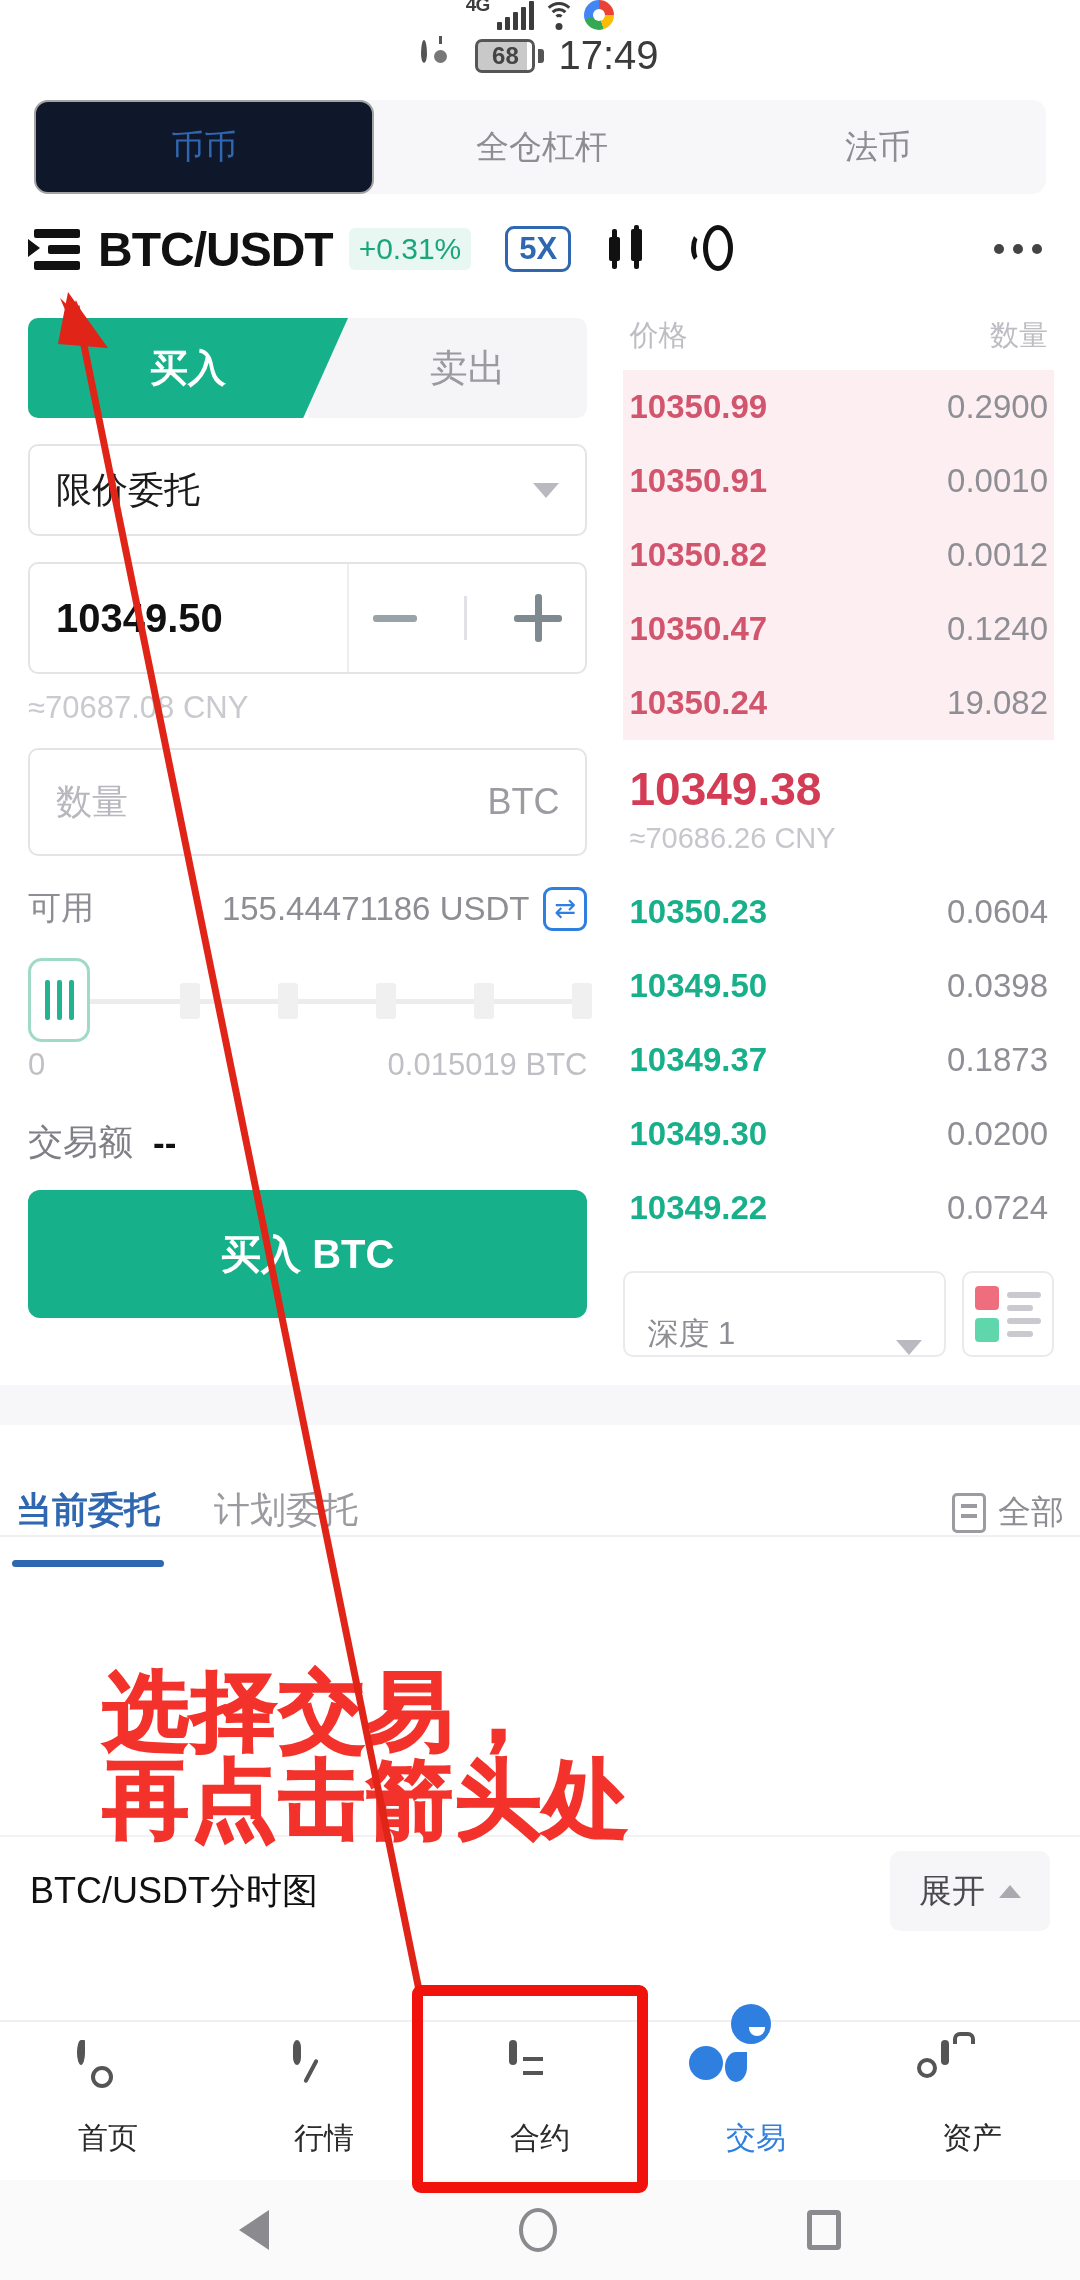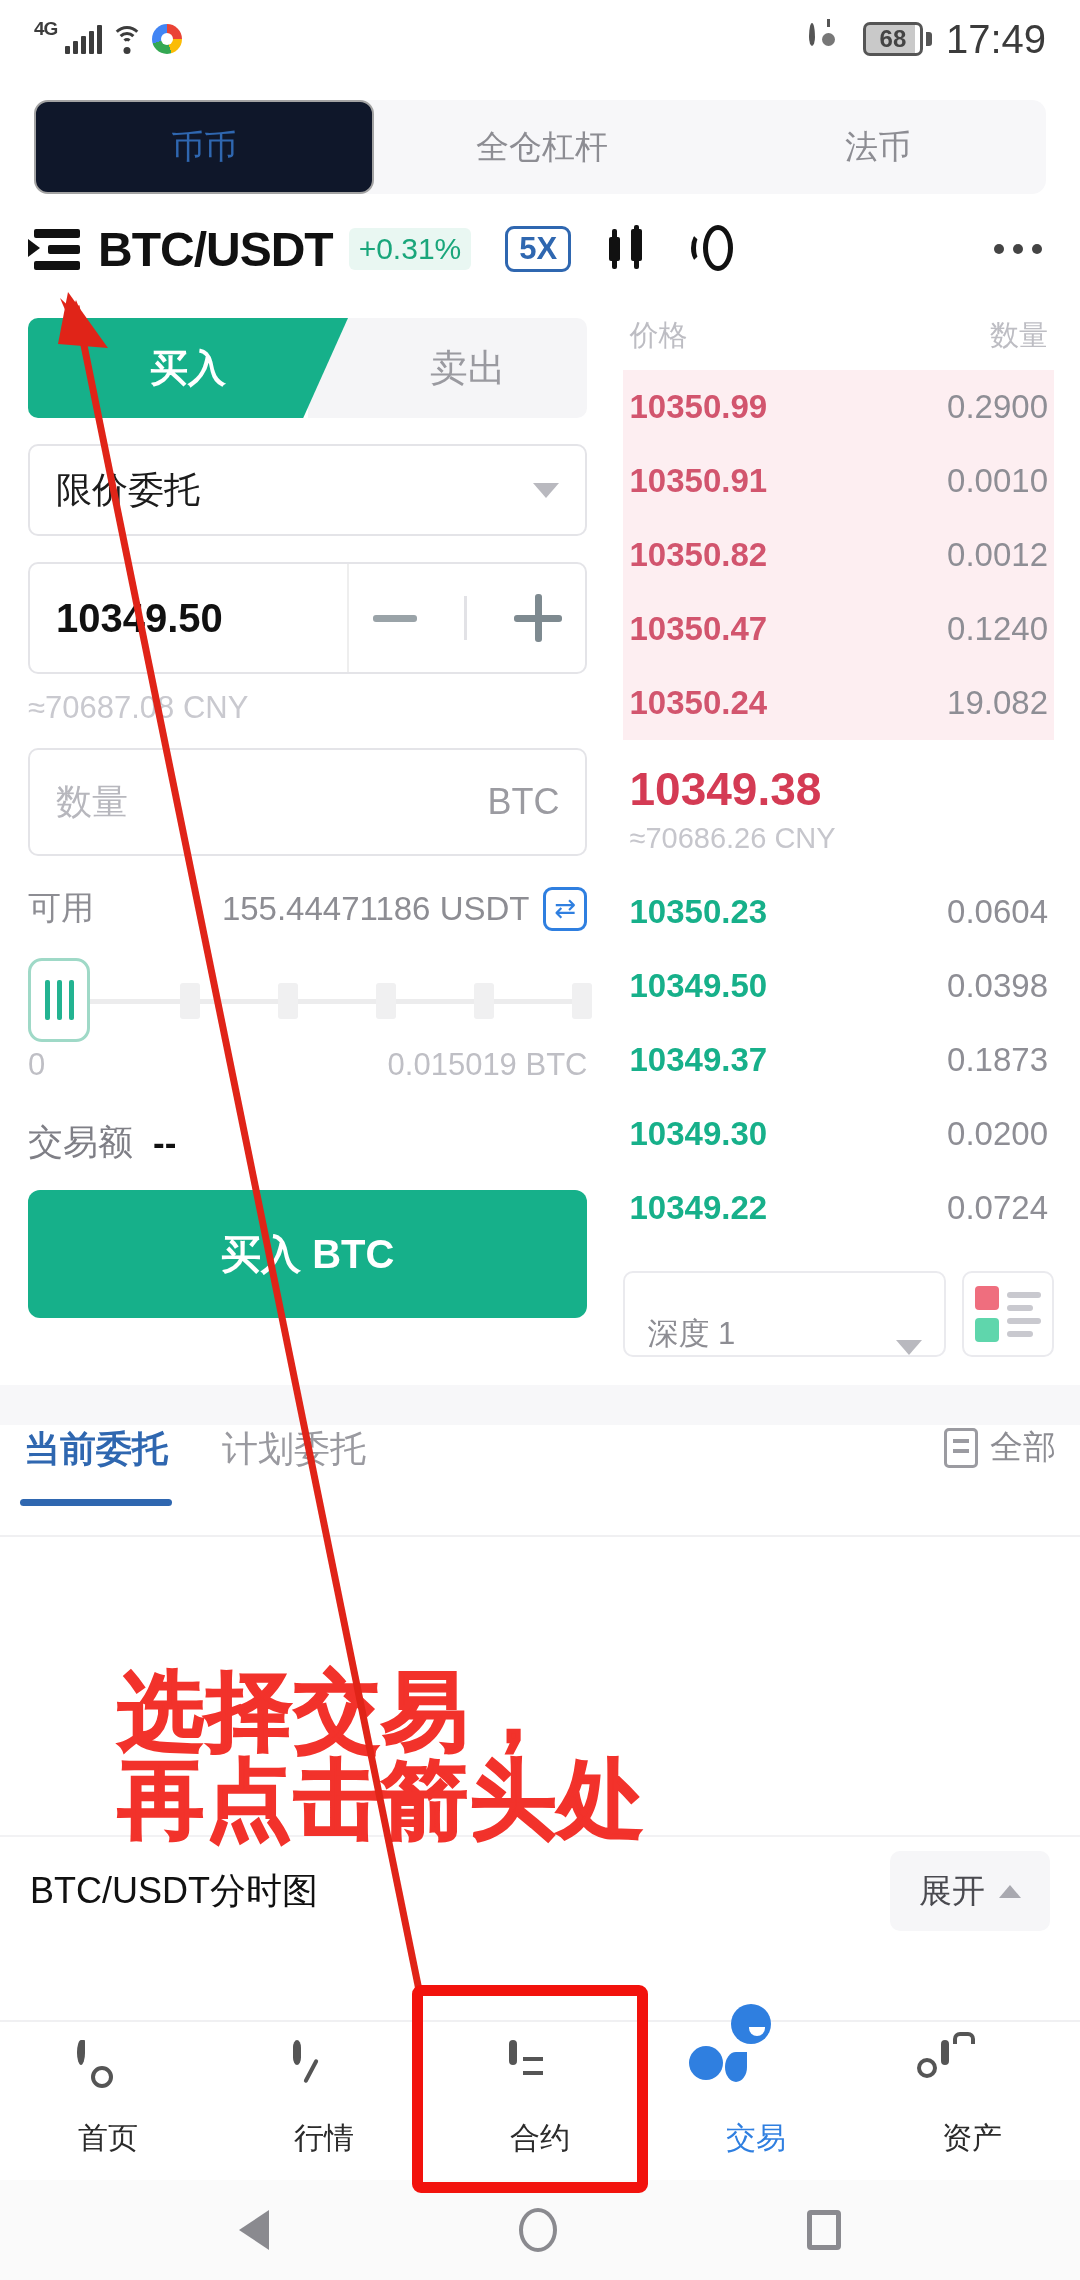--- a/index.html
+++ b/index.html
@@ -6,21 +6,21 @@
   html, body {
     width: 1080px; height: 2280px;
     font-family: "Liberation Sans", "DejaVu Sans", sans-serif;
     background: #ffffff; overflow: hidden;
   }
   #screen { position: relative; width: 1080px; height: 2280px; background:#fff; }
 
   
   .statusbar {
     height: 78px; display:flex; align-items:center;
-    padding: 0 34px; justify-content: space-between;
+    padding: 0 34px; justify-content: space-between; flex-direction: column;
   }
   .sb-left { display:flex; align-items:flex-end; gap:8px; }
   .sb-right { display:flex; align-items:center; gap:14px; }
   .g4 { font-size:19px; color:#3c3c3c; font-weight:700; position:relative; top:-14px; letter-spacing:-1px;}
   .bars { display:flex; align-items:flex-end; gap:3px; height:30px;}
   .bars i { display:block; width:5px; background:#3c3c3c; border-radius:1px;}
   .bars i:nth-child(1){height:8px} .bars i:nth-child(2){height:13px}
   .bars i:nth-child(3){height:18px} .bars i:nth-child(4){height:23px}
   .bars i:nth-child(5){height:29px}
   .wifi { width:34px; height:28px; position:relative; }
@@ -161,21 +161,21 @@
      display:flex; align-items:center; justify-content:center; gap:8px; }
   .dtSquares{ display:flex; flex-direction:column; gap:8px;}
   .dtSquares i{ width:24px;height:24px;border-radius:4px;}
   .dtSquares i.r{ background:#ef6e7e;} .dtSquares i.g{ background:#5fd6ac;}
   .dtLines{ display:flex; flex-direction:column; gap:7px;}
   .dtLines i{ height:6px; background:#c9c9cf; border-radius:3px;}
   .dtLines i:nth-child(odd){ width:34px;} .dtLines i:nth-child(even){ width:26px;}
 
   
   .gap { height:40px; background:#f7f7f9; margin-top:28px; }
-  .ordersHead { height:110px; display:flex; align-items:flex-start; padding:0 24px; }
+  .ordersHead { height:110px; display:flex; align-items:flex-end; padding:0 16px; }
   .oTab { font-size:36px; color:#9a9aa0; margin-right:54px; position:relative; }
   .oTab.active { color:#2f67b0; font-weight:700; }
   .oTab.active::after { content:""; position:absolute; left:-4px; right:-4px; bottom:-32px;
      height:7px; background:#2f67b0; border-radius:4px;}
   .allBtn { margin-left:auto; display:flex; align-items:center; gap:12px; font-size:33px; color:#8d8d93;}
   .listSm { width:34px; height:40px; border:3px solid #9b9ba1; border-radius:5px; position:relative;}
   .listSm::before{content:"";position:absolute;left:6px;top:8px;width:16px;height:4px;background:#9b9ba1;}
   .listSm::after{content:"";position:absolute;left:6px;top:18px;width:16px;height:4px;background:#9b9ba1;}
   .ordersBody { height:300px; border-top:2px solid #f0f0f2; }
 
@@ -218,21 +218,21 @@
      border-bottom:none;border-radius:7px 7px 0 0;background:#fff;}
 
   .sysNav { position:absolute; left:0; right:0; bottom:0; height:100px; background:#fafafa;
      display:flex; align-items:center; justify-content:center; gap:250px;}
   .tri { width:0;height:0;border-top:20px solid transparent;border-bottom:20px solid transparent;
      border-right:30px solid #8a8a8f;}
   .cir { width:38px;height:44px;border:4px solid #8a8a8f;border-radius:50%;}
   .sq { width:34px;height:40px;border:5px solid #8a8a8f;border-radius:4px;}
 
   
-  .annoText { position:absolute; left:118px; top:1668px; color:#f2322b;
+  .annoText { position:absolute; left:103px; top:1668px; color:#f2322b;
      font-size:86px; font-weight:900; line-height:1.02; letter-spacing:2px; z-index:40;
      -webkit-text-stroke: 2px #f2322b; }
   .annoArrow { position:absolute; left:0; top:0; width:1080px; height:2280px; z-index:41; pointer-events:none;}
   .annoBox { position:absolute; left:412px; top:1985px; width:236px; height:208px;
      border:11px solid #f2120c; border-radius:9px; z-index:42; }
 </style>
 </head>
 <body>
 
 <div id="screen">

